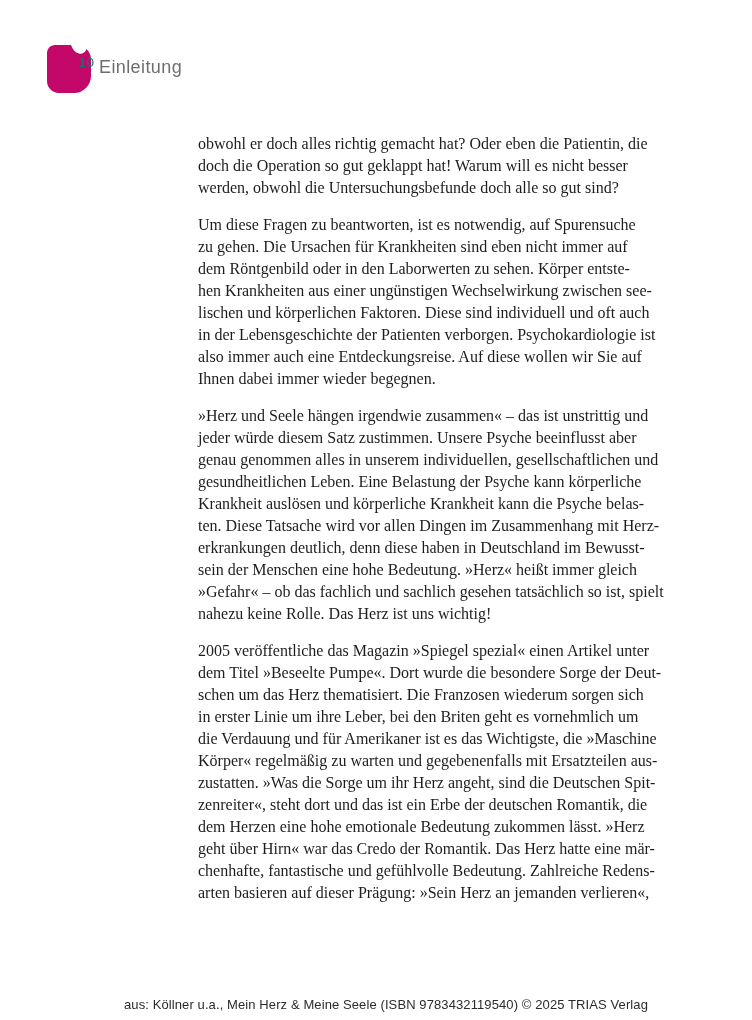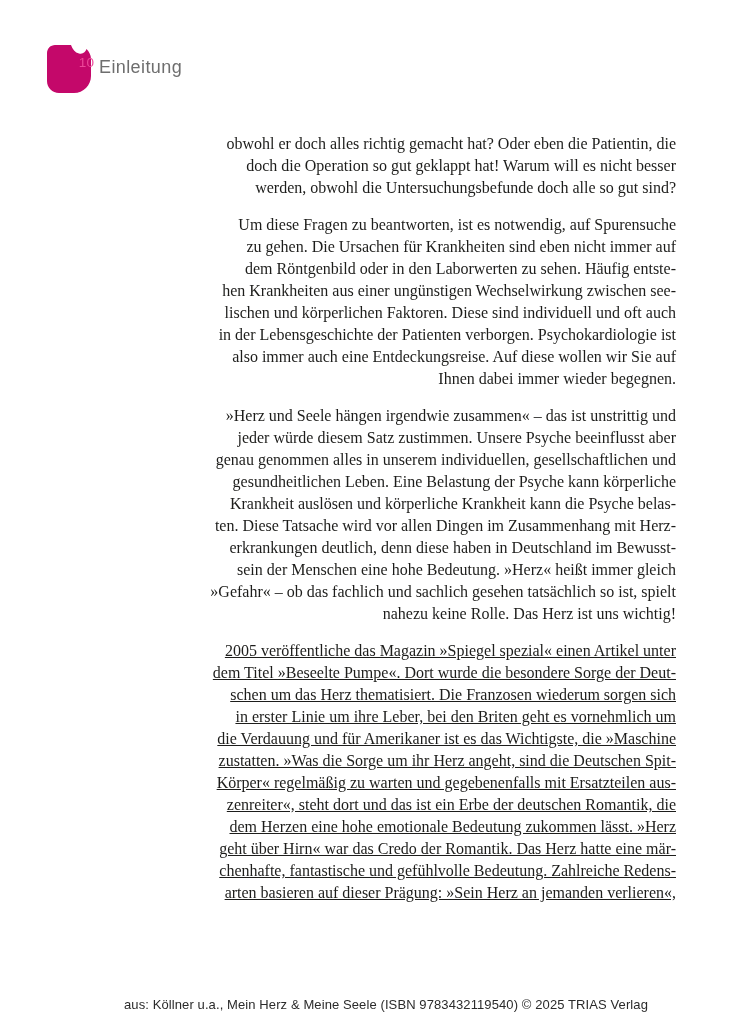--- a/index.html
+++ b/index.html
@@ -30,21 +30,21 @@
   }
   .badge-wrap svg { display: block; }
   .badge-number {
     position: absolute;
     inset: 0;
     display: flex;
     align-items: center;
     justify-content: center;
     padding-right: 3px;
     padding-bottom: 14px;
-    color: #ec4899;
+    color: #0f766e;
     font-size: 13.5px;
     letter-spacing: 0.2px;
     margin-left: 38px;
   }
   .chapter-title {
     color: #6e6e6e;
     font-size: 18px;
     letter-spacing: 0.4px;
     margin-top: -3px;
   }
@@ -53,22 +53,22 @@
   .body-text {
     position: absolute;
     left: 198px;
     top: 133px;
     width: 478px;
     color: #1d1d1b;
     font-family: "Liberation Serif", serif;
     font-size: 16px;
     line-height: 22px;
   }
-  .para { margin: 0 0 15px 0; text-align: right; }
-  .para:last-child { margin-bottom: 16px; text-decoration: underline; }
+  .para { margin: 0 0 15px 0; }
+  .para:last-child { margin-bottom: 16px; }
   .line { white-space: nowrap; }
 
   
   .page-footer {
     position: absolute;
     left: 0;
     right: 0;
     top: 997px;
     text-align: center;
     padding-left: 20px;
@@ -103,21 +103,21 @@
 <main class="body-text">
 
 <div class="para">
       <div class="line">obwohl er doch alles richtig gemacht hat? Oder eben die Patientin, die</div>
       <div class="line">doch die Operation so gut geklappt hat! Warum will es nicht besser</div>
       <div class="line">werden, obwohl die Untersuchungsbefunde doch alle so gut sind?</div>
     </div>
     <div class="para">
       <div class="line">Um diese Fragen zu beantworten, ist es notwendig, auf Spurensuche</div>
       <div class="line">zu gehen. Die Ursachen für Krankheiten sind eben nicht immer auf</div>
-      <div class="line">dem Röntgenbild oder in den Laborwerten zu sehen. Häufig entste-</div>
+      <div class="line">dem Röntgenbild oder in den Laborwerten zu sehen. Körper entste-</div>
       <div class="line">hen Krankheiten aus einer ungünstigen Wechselwirkung zwischen see-</div>
       <div class="line">lischen und körperlichen Faktoren. Diese sind individuell und oft auch</div>
       <div class="line">in der Lebensgeschichte der Patienten verborgen. Psychokardiologie ist</div>
       <div class="line">also immer auch eine Entdeckungsreise. Auf diese wollen wir Sie auf</div>
       <div class="line">Ihnen dabei immer wieder begegnen.</div>
     </div>
     <div class="para">
       <div class="line">»Herz und Seele hängen irgendwie zusammen« – das ist unstrittig und</div>
       <div class="line">jeder würde diesem Satz zustimmen. Unsere Psyche beeinflusst aber</div>
       <div class="line">genau genommen alles in unserem individuellen, gesellschaftlichen und</div>
@@ -128,22 +128,22 @@
       <div class="line">sein der Menschen eine hohe Bedeutung. »Herz« heißt immer gleich</div>
       <div class="line">»Gefahr« – ob das fachlich und sachlich gesehen tatsächlich so ist, spielt</div>
       <div class="line">nahezu keine Rolle. Das Herz ist uns wichtig!</div>
     </div>
     <div class="para">
       <div class="line">2005 veröffentliche das Magazin »Spiegel spezial« einen Artikel unter</div>
       <div class="line">dem Titel »Beseelte Pumpe«. Dort wurde die besondere Sorge der Deut-</div>
       <div class="line">schen um das Herz thematisiert. Die Franzosen wiederum sorgen sich</div>
       <div class="line">in erster Linie um ihre Leber, bei den Briten geht es vornehmlich um</div>
       <div class="line">die Verdauung und für Amerikaner ist es das Wichtigste, die »Maschine</div>
+      <div class="line">Körper« regelmäßig zu warten und gegebenenfalls mit Ersatzteilen aus-</div>
       <div class="line">zustatten. »Was die Sorge um ihr Herz angeht, sind die Deutschen Spit-</div>
-      <div class="line">Körper« regelmäßig zu warten und gegebenenfalls mit Ersatzteilen aus-</div>
       <div class="line">zenreiter«, steht dort und das ist ein Erbe der deutschen Romantik, die</div>
       <div class="line">dem Herzen eine hohe emotionale Bedeutung zukommen lässt. »Herz</div>
       <div class="line">geht über Hirn« war das Credo der Romantik. Das Herz hatte eine mär-</div>
       <div class="line">chenhafte, fantastische und gefühlvolle Bedeutung. Zahlreiche Redens-</div>
       <div class="line">arten basieren auf dieser Prägung: »Sein Herz an jemanden verlieren«,</div>
     </div>
   </main>
 
 <footer class="page-footer">aus: Köllner u.a., Mein Herz &amp; Meine Seele (ISBN 9783432119540) © 2025 TRIAS Verlag</footer>
 

